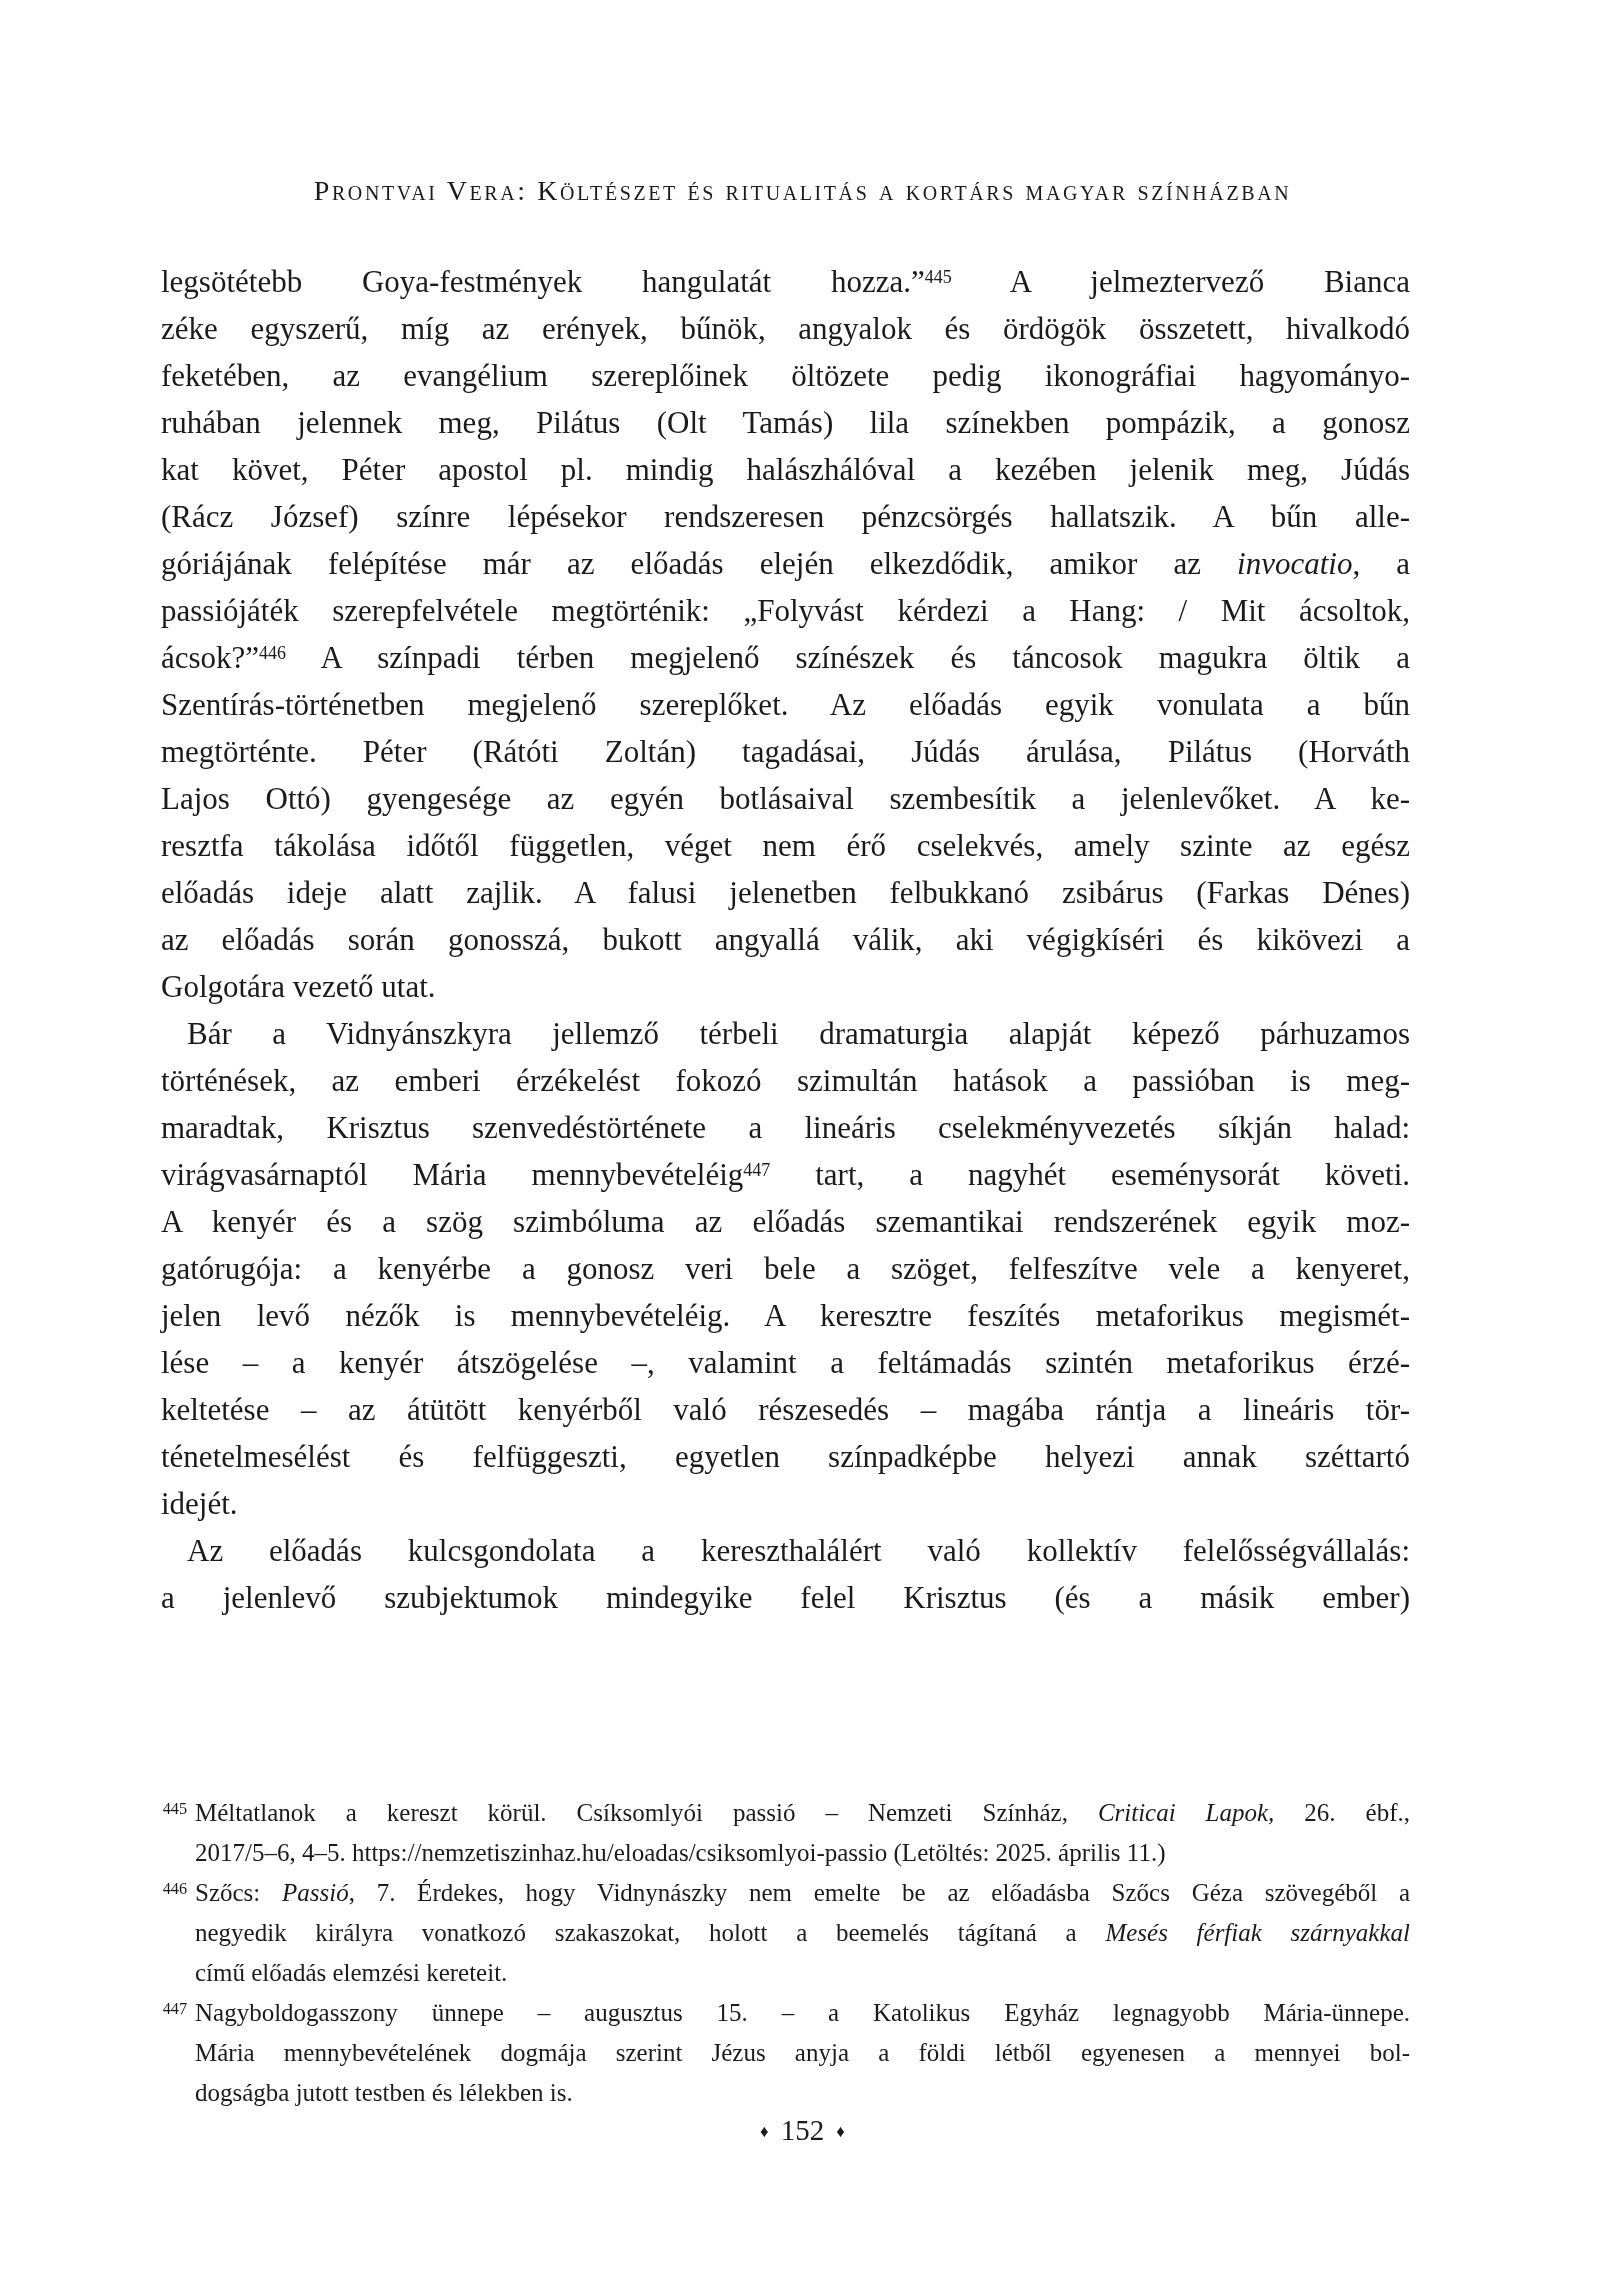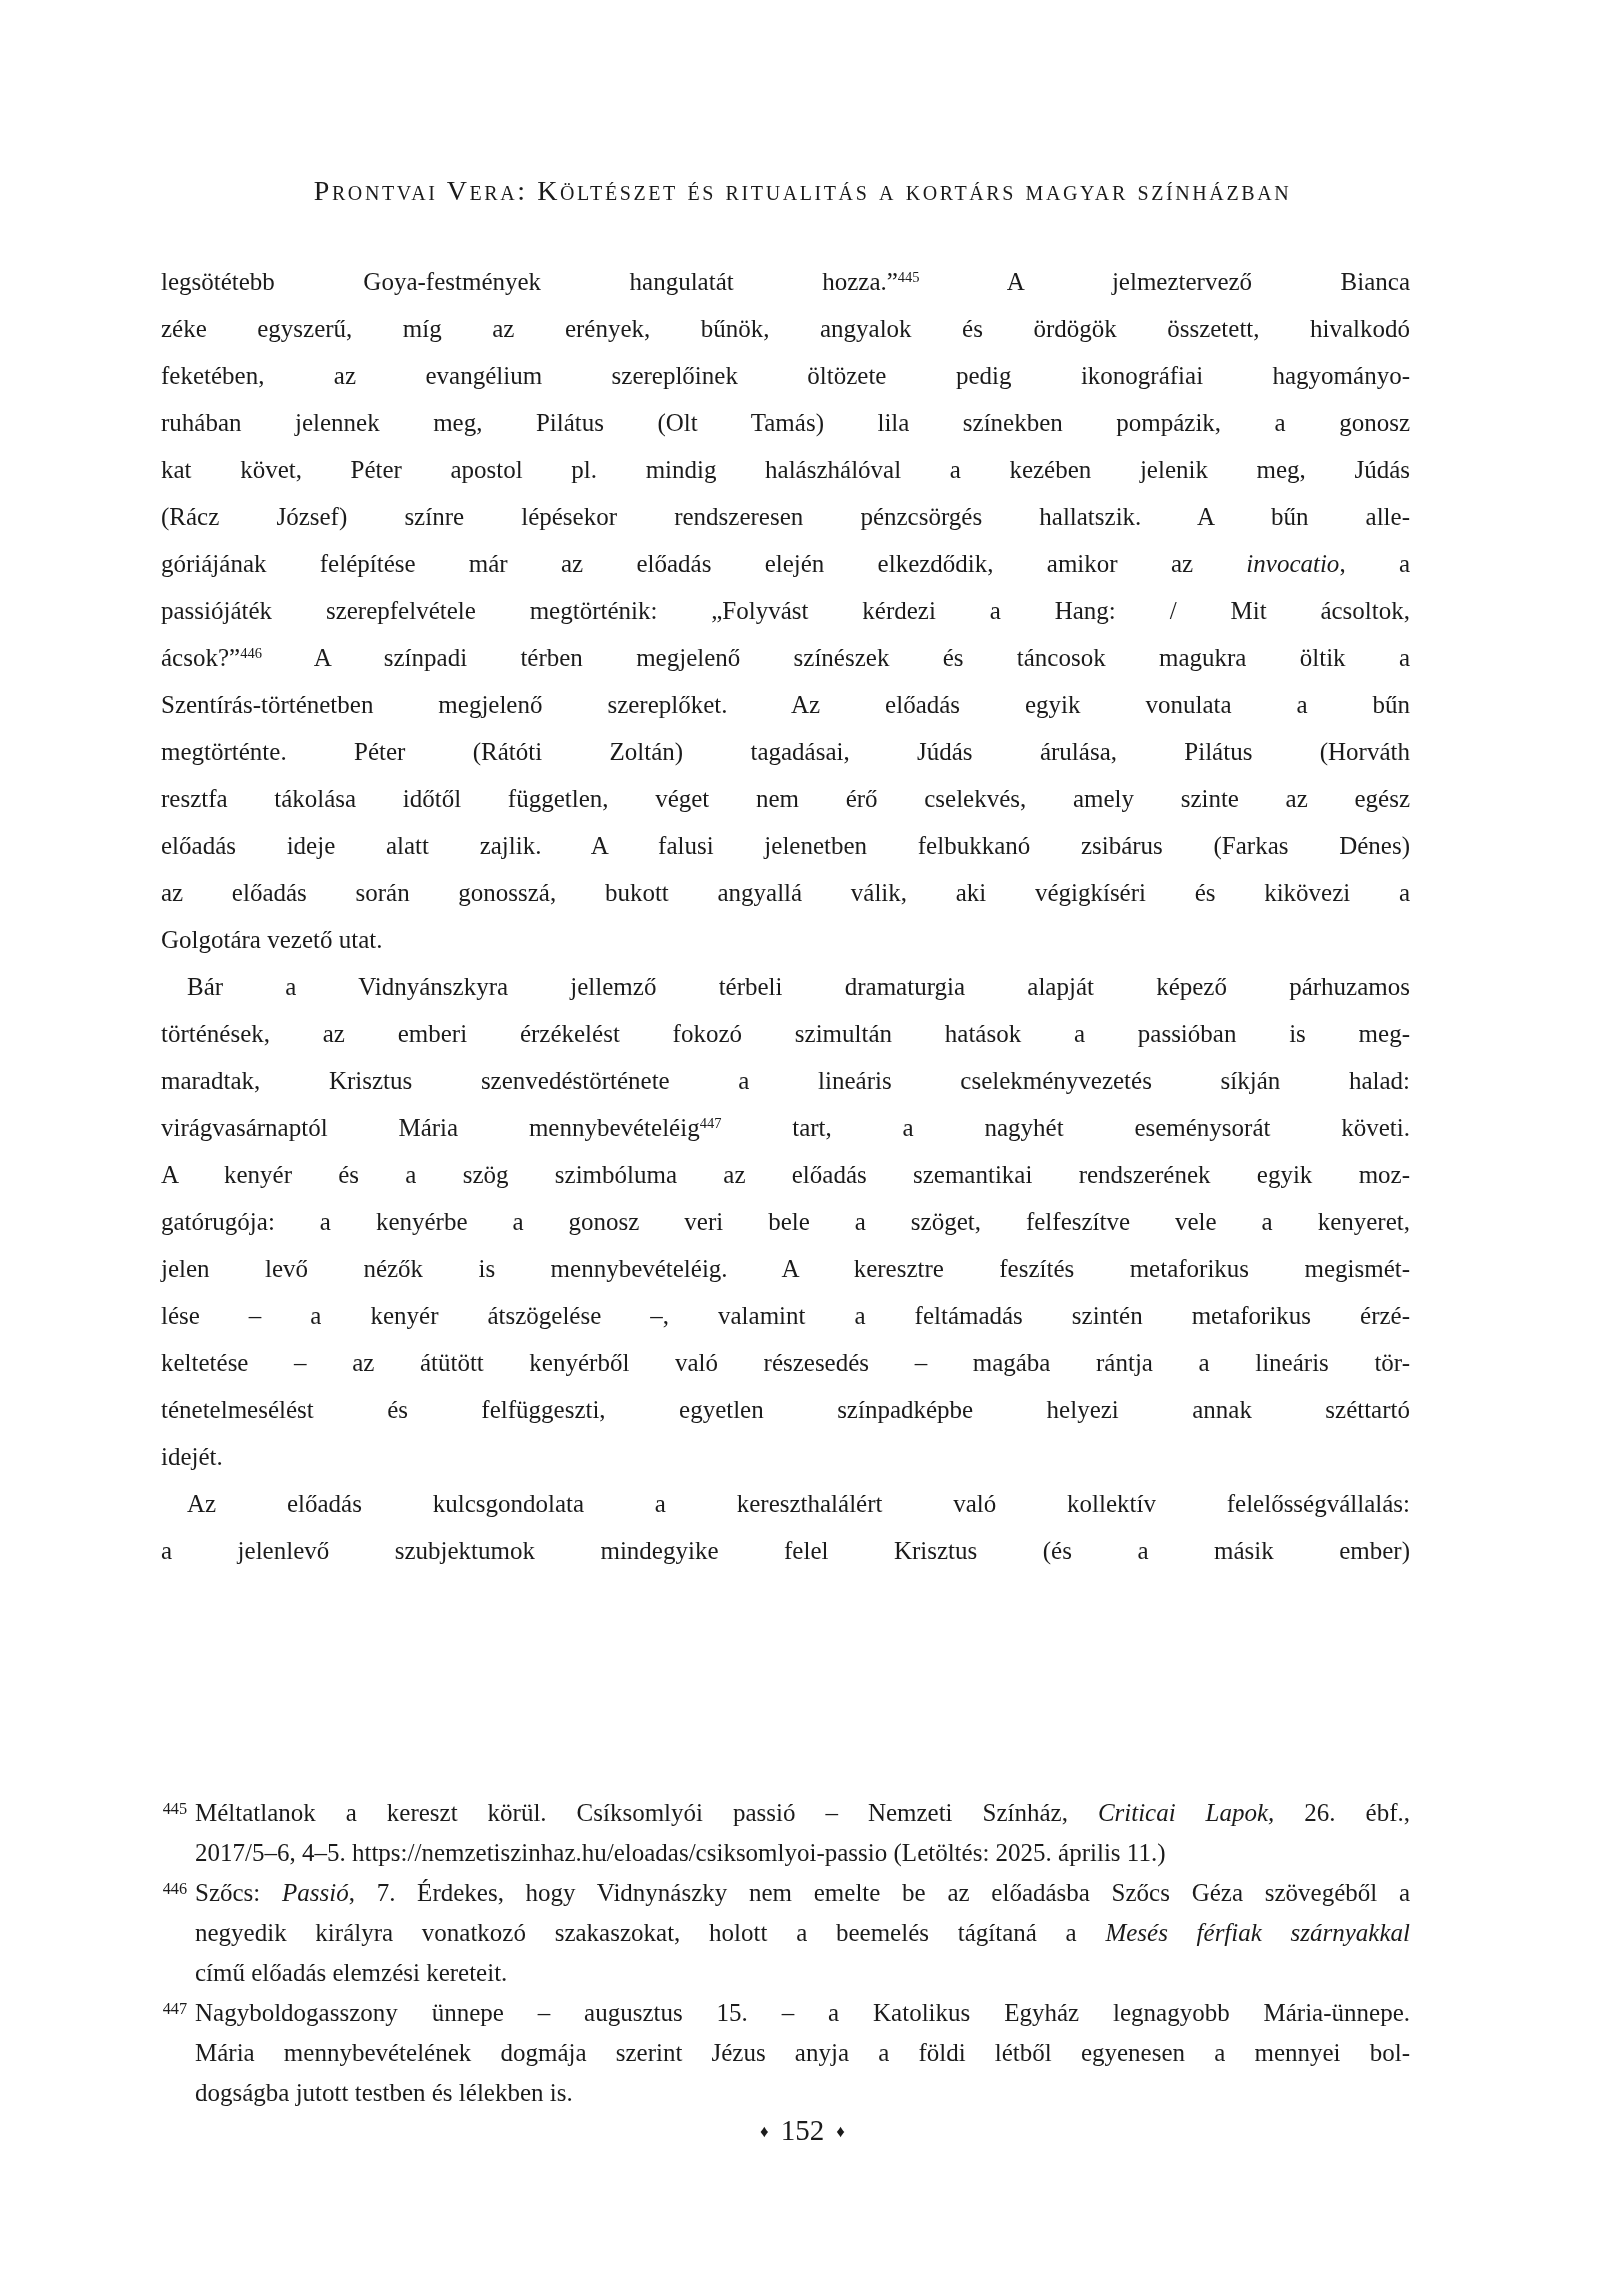--- a/index.html
+++ b/index.html
@@ -24,21 +24,21 @@
     font-size: 28px;
     letter-spacing: 2.6px;
     line-height: 1;
     white-space: nowrap;
   }
   .body-text {
     position: absolute;
     top: 258px;
     left: 161px;
     width: 1249px;
-    font-size: 25px;
+    font-size: 31px;
     line-height: 47px;
   }
   .line {
     text-align: justify;
     text-align-last: justify;
     height: 47px;
   }
   .line.last {
     text-align-last: left;
   }
@@ -103,20 +103,21 @@
         <div class="line">zéke egyszerű, míg az erények, bűnök, angyalok és ördögök összetett, hivalkodó</div>
         <div class="line">feketében, az evangélium szereplőinek öltözete pedig ikonográfiai hagyományo-</div>
         <div class="line">ruhában jelennek meg, Pilátus (Olt Tamás) lila színekben pompázik, a gonosz</div>
         <div class="line">kat követ, Péter apostol pl. mindig halászhálóval a kezében jelenik meg, Júdás</div>
         <div class="line">(Rácz József) színre lépésekor rendszeresen pénzcsörgés hallatszik. A bűn alle-</div>
         <div class="line"><span>góriájának felépítése már az előadás elején elkezdődik, amikor az </span><span class="it">invocatio</span><span>, a</span></div>
         <div class="line">passiójáték szerepfelvétele megtörténik: „Folyvást kérdezi a Hang: / Mit ácsoltok,</div>
         <div class="line"><span>ácsok?”</span><span class="sup">446</span><span> A színpadi térben megjelenő színészek és táncosok magukra öltik a</span></div>
         <div class="line">Szentírás-történetben megjelenő szereplőket. Az előadás egyik vonulata a bűn</div>
         <div class="line">megtörténte. Péter (Rátóti Zoltán) tagadásai, Júdás árulása, Pilátus (Horváth</div>
+        <div class="line">Lajos Ottó) gyengesége az egyén botlásaival szembesítik a jelenlevőket. A ke-</div>
         <div class="line">resztfa tákolása időtől független, véget nem érő cselekvés, amely szinte az egész</div>
         <div class="line">előadás ideje alatt zajlik. A falusi jelenetben felbukkanó zsibárus (Farkas Dénes)</div>
         <div class="line">az előadás során gonosszá, bukott angyallá válik, aki végigkíséri és kikövezi a</div>
         <div class="line last">Golgotára vezető utat.</div>
       </div>
       <div class="paragraph indent">
         <div class="line">Bár a Vidnyánszkyra jellemző térbeli dramaturgia alapját képező párhuzamos</div>
         <div class="line">történések, az emberi érzékelést fokozó szimultán hatások a passióban is meg-</div>
         <div class="line">maradtak, Krisztus szenvedéstörténete a lineáris cselekményvezetés síkján halad:</div>
         <div class="line"><span>virágvasárnaptól Mária mennybevételéig</span><span class="sup">447</span><span> tart, a nagyhét eseménysorát követi.</span></div>

